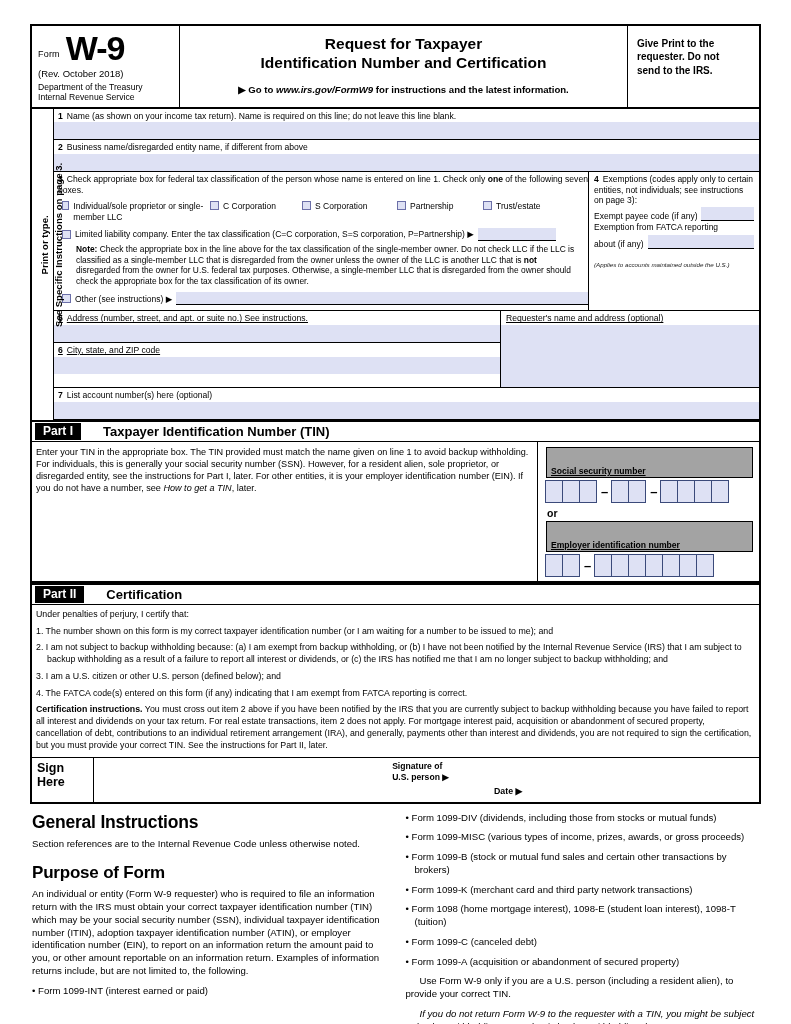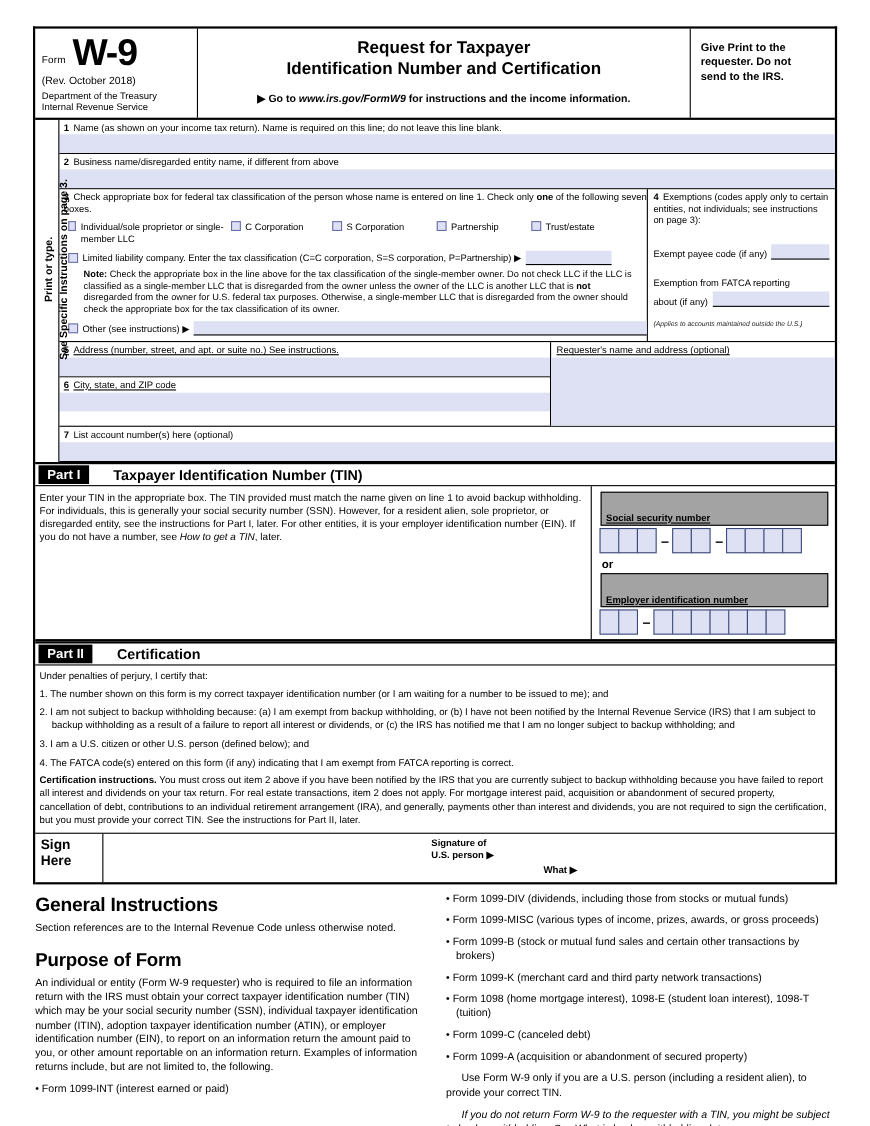--- a/index.html
+++ b/index.html
@@ -45,21 +45,21 @@
   .lbl { font-size:8.6px; padding:2px 0 1px 4px; line-height:1.25; }
   .lbl b { font-weight:bold; }
   .num { font-weight:bold; padding-right:4px; }
   .field { background:#dee1f4; height:17px; }
 
   
   .split3 { display:flex; border-bottom:1.5px solid #000; }
   .c3 { flex:1; border-right:1.5px solid #000; padding-bottom:2px; }
   .c4 { width:170px; padding:2px 5px 2px 5px; }
   .c4 .t { font-size:8.5px; line-height:1.26; }
-  .c4 .sub { font-size:8.5px; margin-top:16px; }
+  .c4 .sub { font-size:8.5px; margin-top:1px; }
   .c4 .inline { display:flex; align-items:flex-end; gap:4px;}
   .c4 .inpline { background:#dee1f4; border-bottom:1px solid #000; height:14px; flex:1; }
   .c4 .fine { font-size:6.2px; font-style:italic; color:#222; margin-top:12px; }
 
   .cb { display:inline-block; width:9px; height:9px; border:1px solid #6b6fa8; background:#dee1f4; vertical-align:-1px; margin-right:4px;}
   .cbrow { display:flex; font-size:8.5px; padding:4px 0 0 8px; line-height:1.3; }
   .cbitem { display:flex; align-items:flex-start; }
   .cbitem .tx { display:inline-block; }
   .w-ind { width:148px; }
   .w-cc { width:92px; }
@@ -138,21 +138,21 @@
         <div class="hdr-rev">(Rev. October 2018)</div>
         <div class="hdr-dept">
           <div>Department of the Treasury</div>
           <div>Internal Revenue Service</div>
         </div>
       </div>
       <div class="hdr-mid">
         <div class="hdr-title">Request for Taxpayer</div>
         <div class="hdr-title">Identification Number and Certification</div>
         <div class="hdr-goto">
-          <span>▶ Go to </span><i>www.irs.gov/FormW9</i><span> for instructions and the income information.</span>
+          <span>▶ Go to </span><i>www.irs.gov/FormW9</i><span> for instructions and the latest information.</span>
         </div>
       </div>
       <div class="hdr-right">
         <div>Give Print to the</div>
         <div>requester. Do not</div>
         <div>send to the IRS.</div>
       </div>
     </div>
 
     <div class="body-wrap">
@@ -342,21 +342,21 @@
     <div class="signwrap">
       <div class="signhere">
         <div>Sign</div>
         <div>Here</div>
       </div>
       <div class="signfields">
         <div class="sigof">
           <div>Signature of</div>
           <div>U.S. person ▶</div>
         </div>
-        <div class="datelbl">What ▶</div>
+        <div class="datelbl">Date ▶</div>
       </div>
     </div>
   </div>
 
   <div class="instr">
     <div class="icol">
       <div class="h1">General Instructions</div>
       <p>Section references are to the Internal Revenue Code unless otherwise noted.</p>
       <div class="h2">Purpose of Form</div>
       <p>An individual or entity (Form W-9 requester) who is required to file an information return with the IRS must obtain your correct taxpayer identification number (TIN) which may be your social security number (SSN), individual taxpayer identification number (ITIN), adoption taxpayer identification number (ATIN), or employer identification number (EIN), to report on an information return the amount paid to you, or other amount reportable on an information return. Examples of information returns include, but are not limited to, the following.</p>

